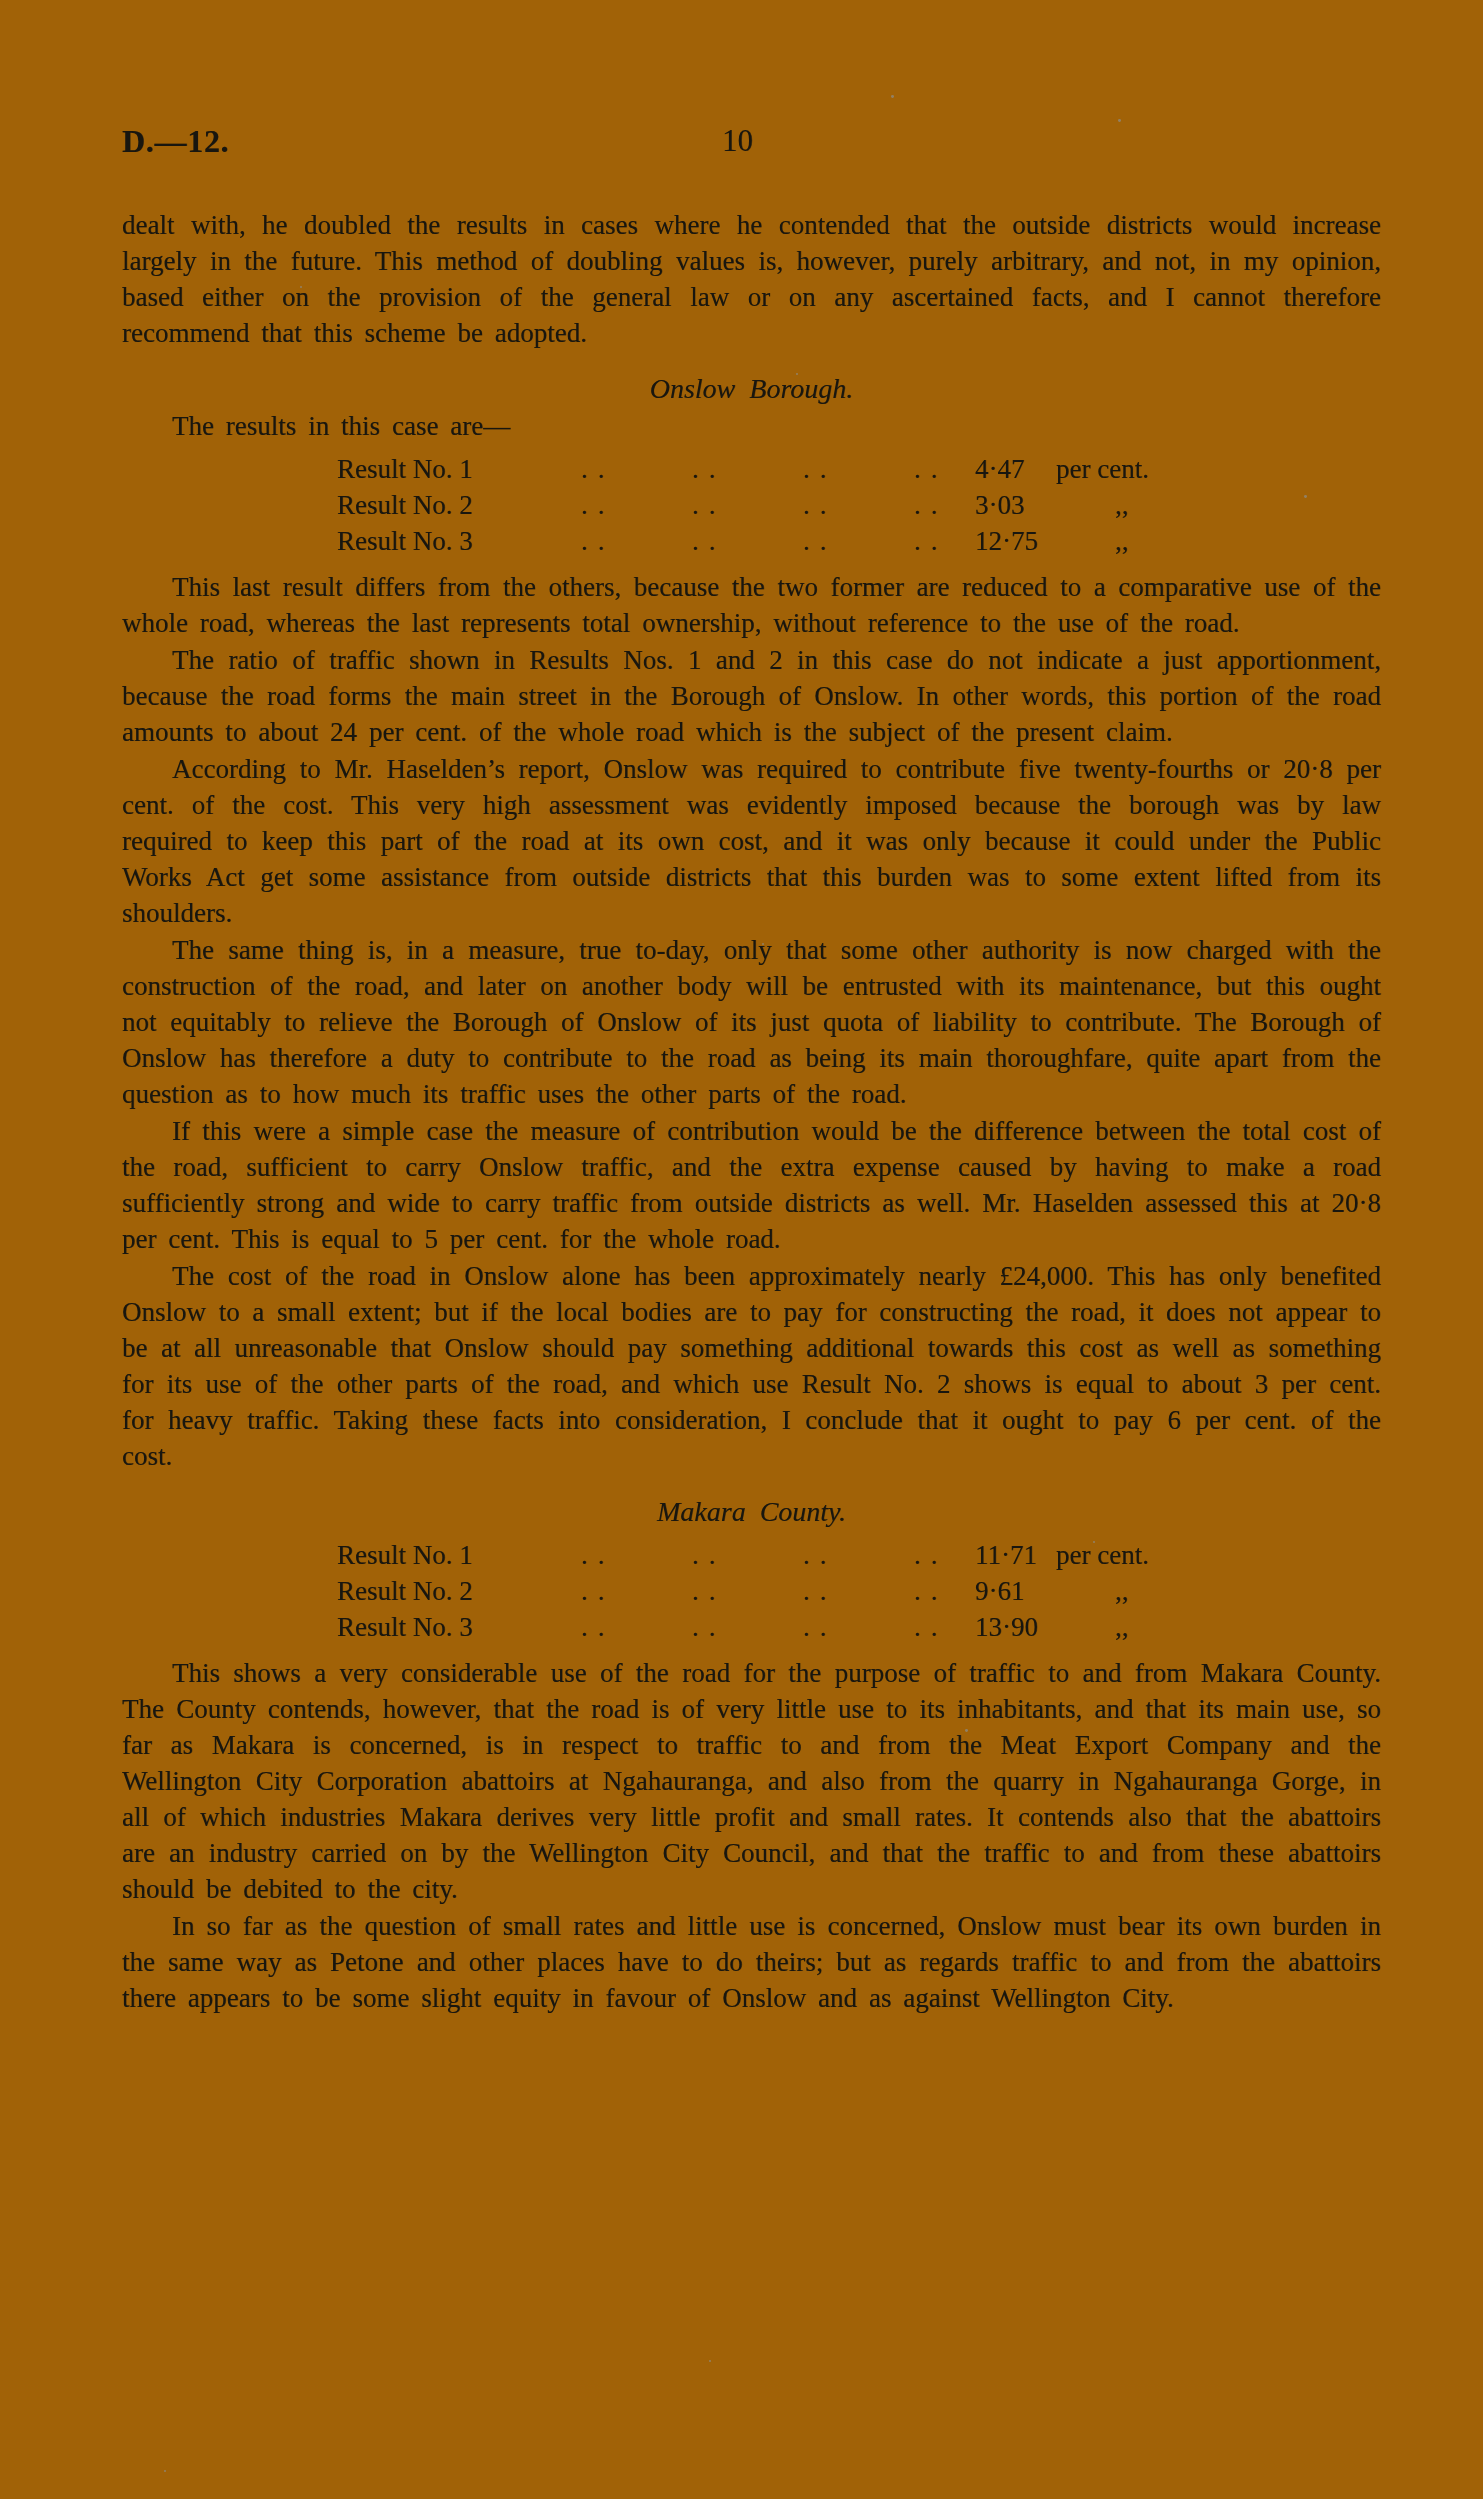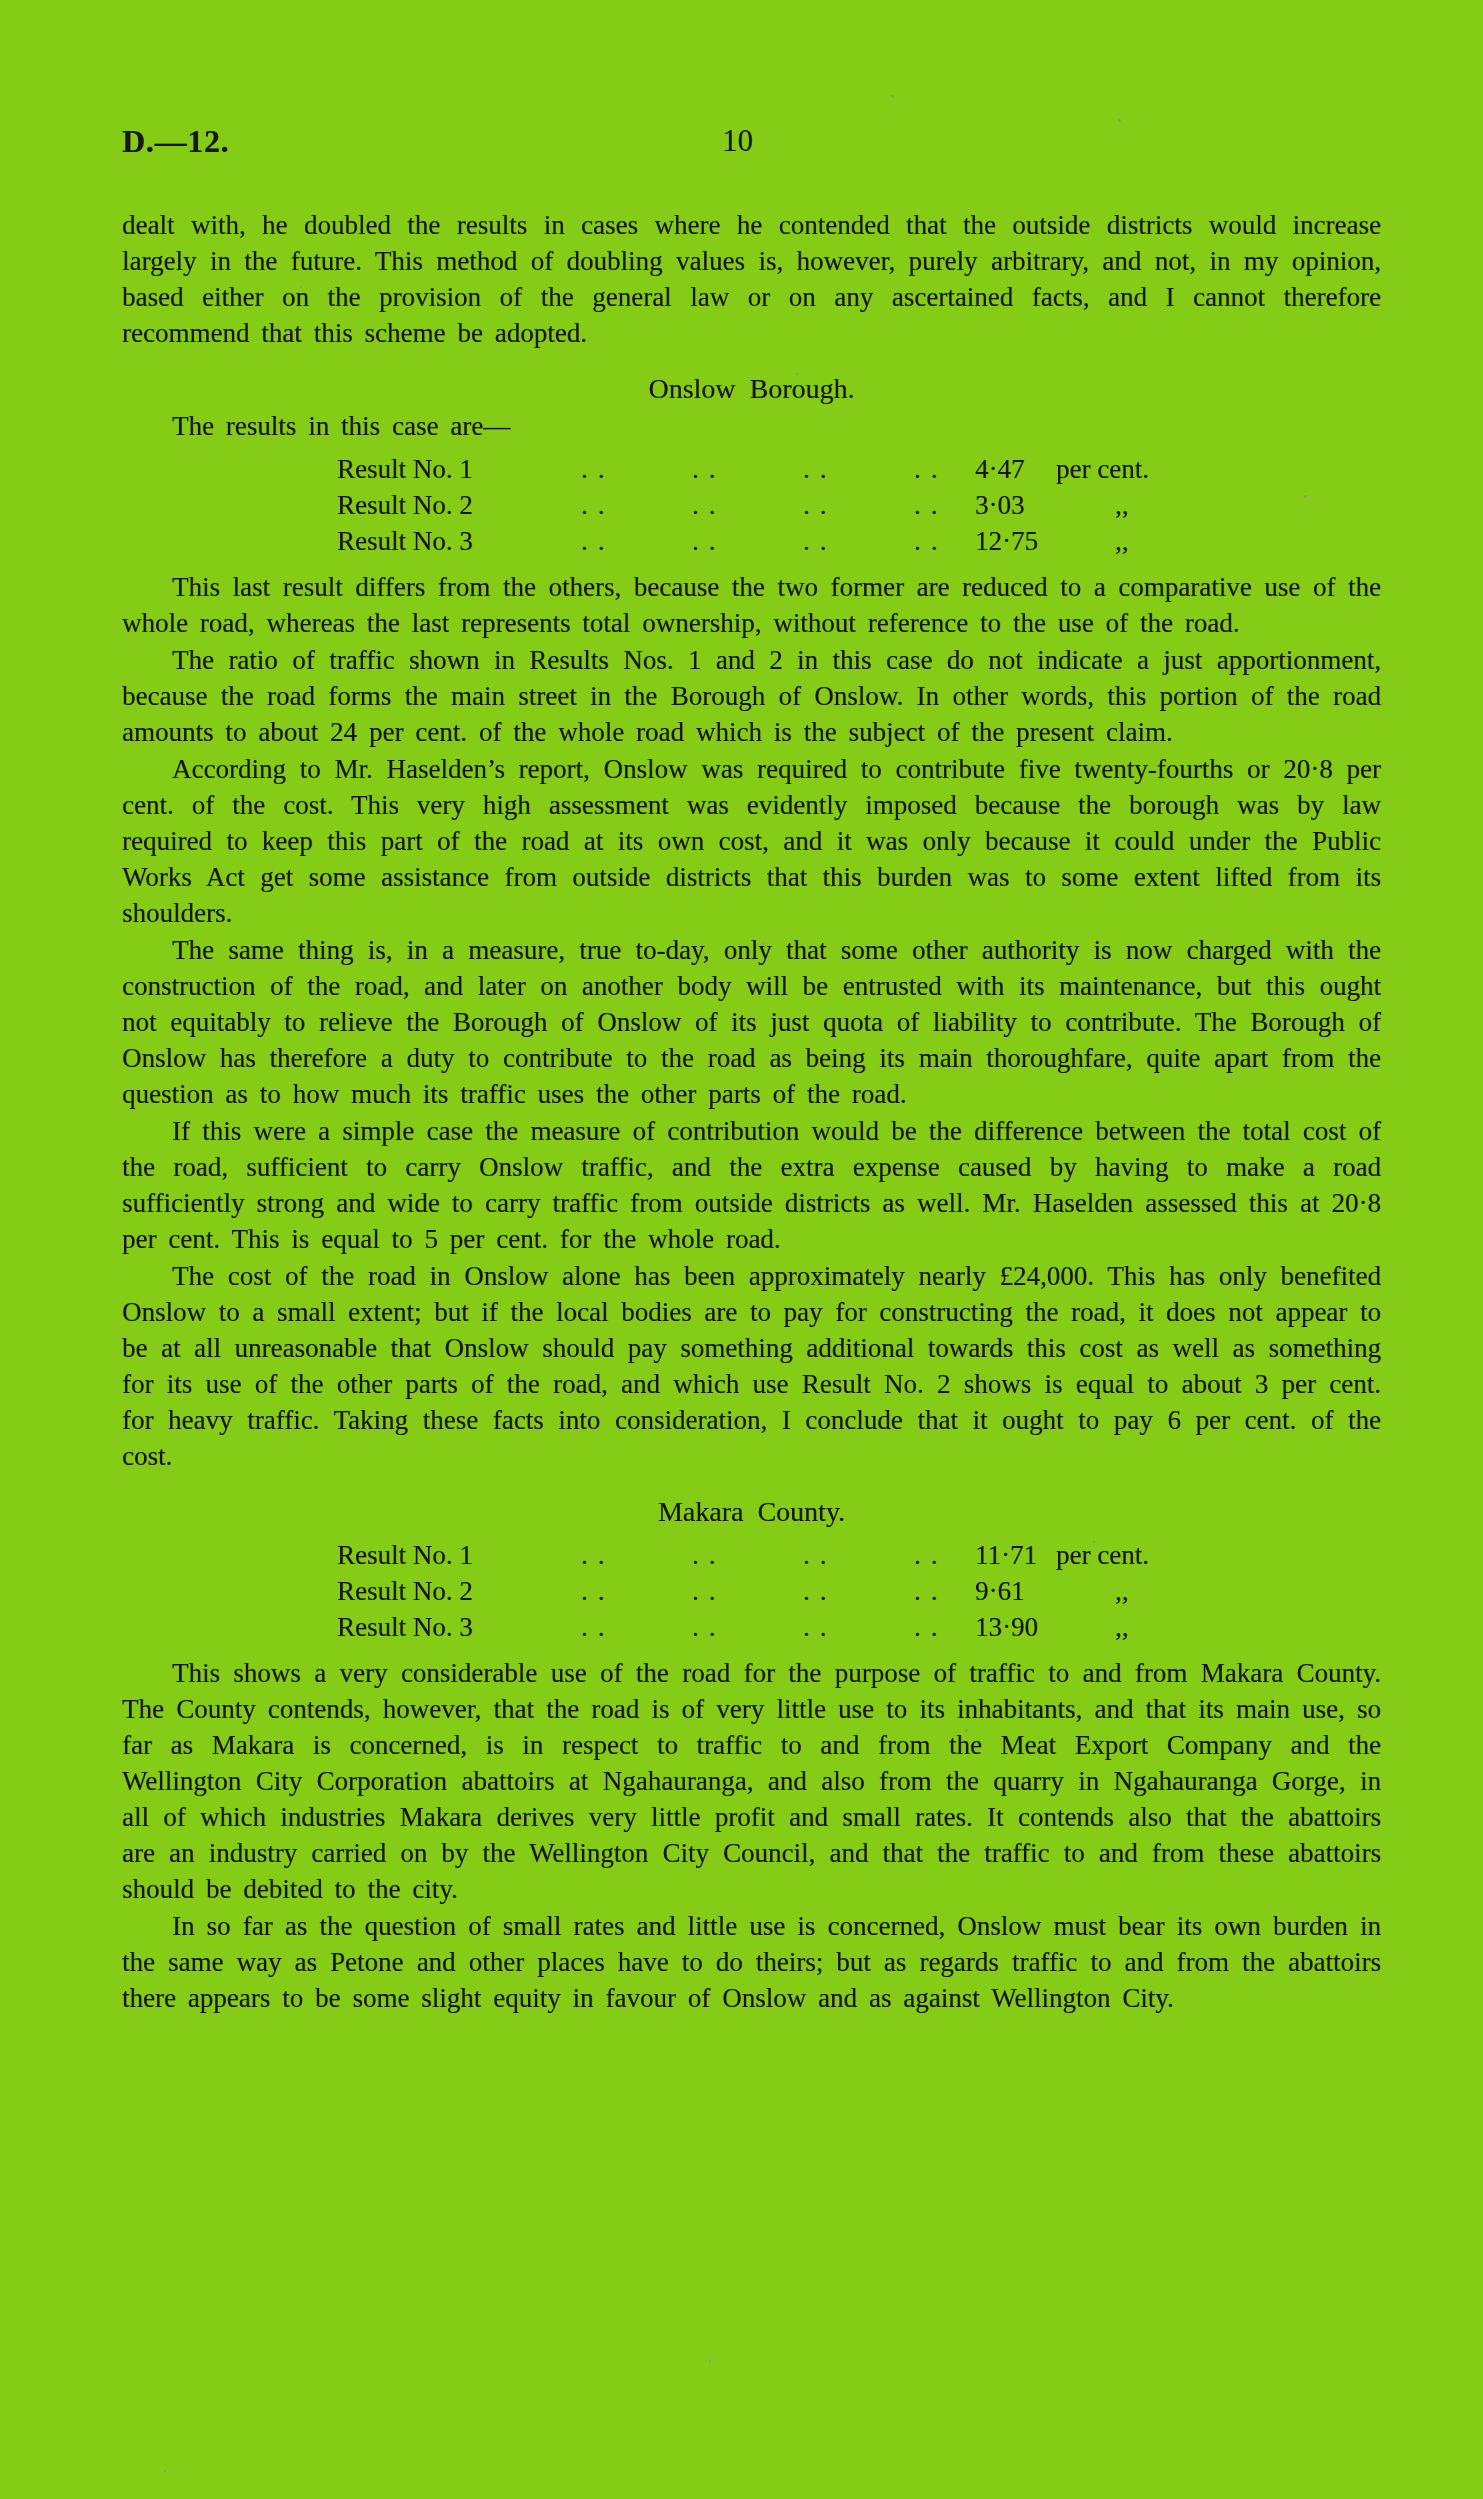--- a/index.html
+++ b/index.html
@@ -1,21 +1,21 @@
 <!DOCTYPE html>
 <html style="font-size:11.5px"><head>
 <meta charset="utf-8">
 <style>
   html, body { margin: 0; padding: 0; background: #e8e8e4; }
   .page {
     position: relative;
     width: 1483px;
     height: 2500px;
     margin: 0 auto;
-    background: #84cc16;
+    background: #a16207;
     color: #18160f;
     font-family: "Liberation Serif", "DejaVu Serif", serif;
     font-size: 27px;
     line-height: 36px;
     overflow: hidden;
     box-sizing: border-box;
     padding: 123px 102px 0 122px;
     text-shadow: 0.4px 0.2px 0 rgba(25,22,16,0.45);
   }
   .page-header { position: relative; height: 37px; }
@@ -34,20 +34,21 @@
   .para {
     margin: 1px 0 0 0;
     text-align: justify;
     text-indent: 50px;
     word-spacing: 0.19em;
   }
   .para.first { text-indent: 0; }
   .section-heading {
     margin: 20px 0 0 0;
     text-align: center;
+    font-style: italic;
     font-size: 28px;
     word-spacing: 0.25em;
   }
   .results-table { margin: 7.2px 0 10px 0; }
   .result-row {
     display: flex;
     align-items: baseline;
     height: 36px;
     padding-left: 215px;
   }

